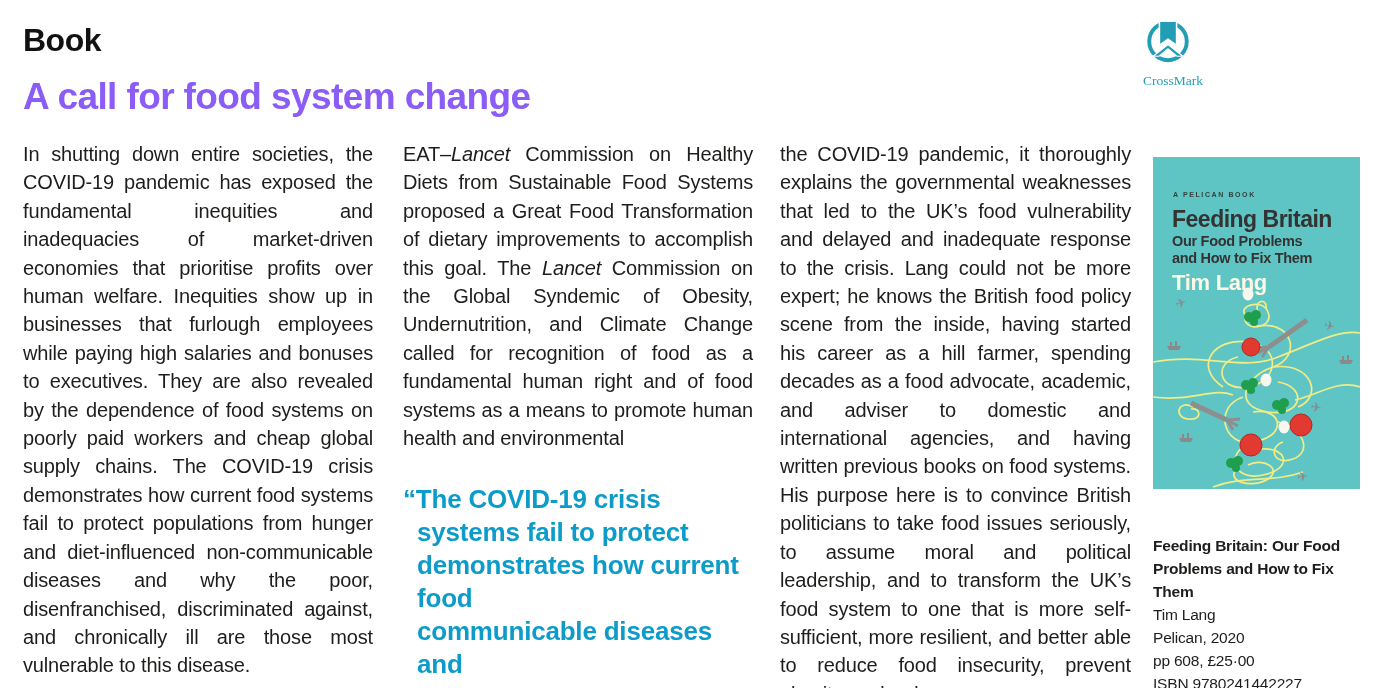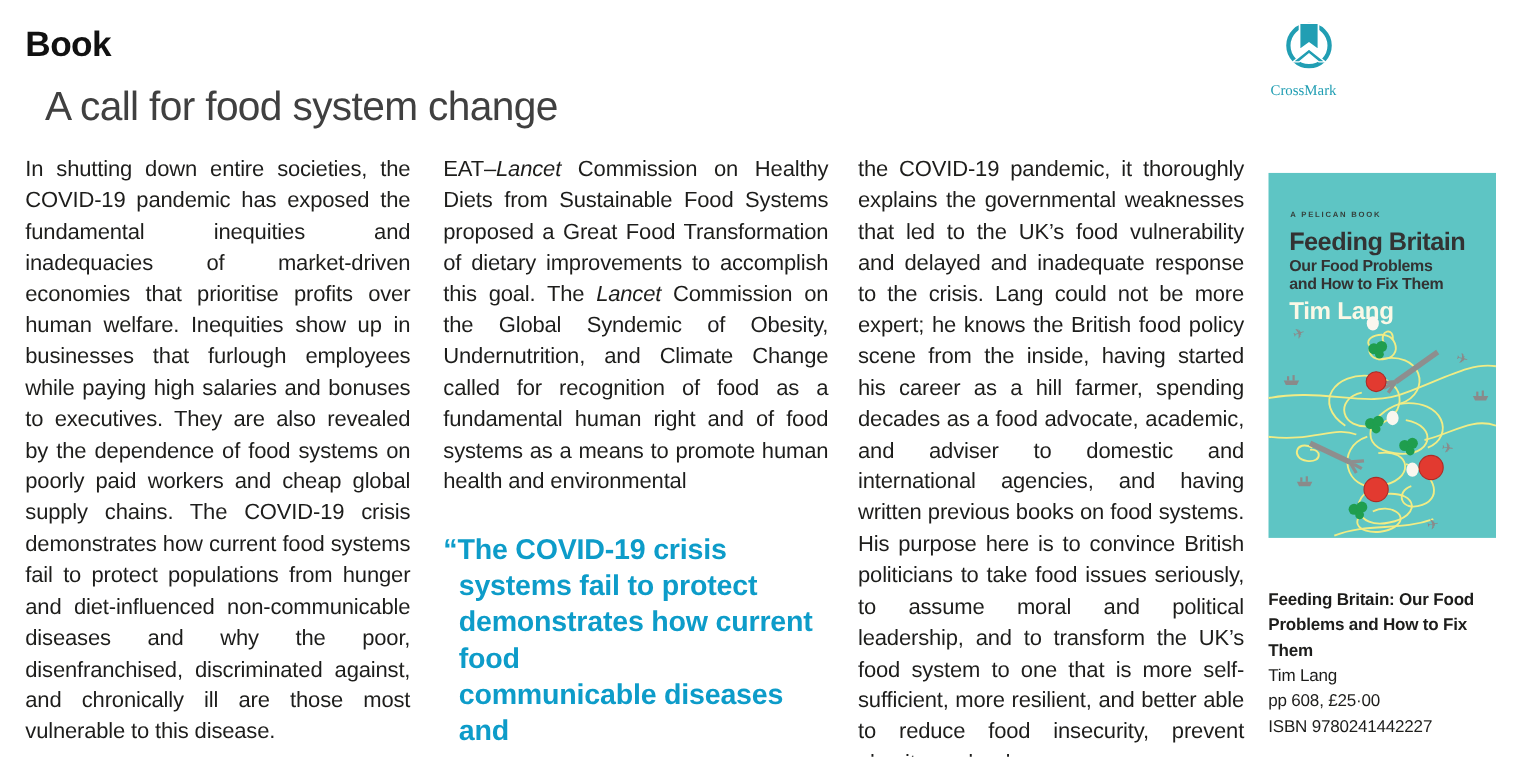--- a/index.html
+++ b/index.html
@@ -1,22 +1,22 @@
 <!DOCTYPE html>
 <html><head>
 <meta charset="utf-8">
 <style>
   html,body{margin:0;padding:0;background:#fff;}
   body{width:1400px;height:688px;overflow:hidden;font-family:"Liberation Sans",sans-serif;color:#1d1d1b;}
   .page{position:relative;width:1400px;height:620px;background:#fff;}
 
   .section-title{position:absolute;left:23px;top:22px;margin:0;font-size:32px;font-weight:bold;letter-spacing:-0.5px;color:#111;}
-  .page-title{position:absolute;left:41px;top:76px;margin:0;font-size:37px;font-weight:400;letter-spacing:-0.6px;color:#404040;}
+  .page-title{position:absolute;left:23px;top:76px;margin:0;font-size:37px;font-weight:700;letter-spacing:-0.6px;color:#8b5cf6;}
 
-  .crossmark{position:absolute;left:1143px;top:18px;width:72px;text-align:right;}
+  .crossmark{position:absolute;left:1143px;top:18px;width:72px;text-align:left;}
   .crossmark .cm-label{font-family:"Liberation Serif",serif;font-size:13.5px;margin-top:1px;}
 
   .col{position:absolute;top:140px;width:350px;font-size:20px;line-height:28.4px;text-align:justify;letter-spacing:-0.15px;}
   .col p{margin:0;}
   .col-1{left:23px;}
   .col-2{left:403px;}
   .col-3{left:780px;width:351px;}
   .it{font-style:italic;}
 
   .pullquote{margin:31px 0 0 0;padding-left:14px;font-weight:bold;font-size:26px;line-height:33px;text-align:left;letter-spacing:-0.2px;}
@@ -159,17 +159,18 @@
             <rect x="8" y="0" width="2" height="5"></rect>
           </g>
       </g>
     </svg>
   </div>
 
   <div class="citation">
     <div class="cit-bold">Feeding Britain: Our Food</div>
     <div class="cit-bold">Problems and How to Fix Them</div>
     <div>Tim Lang</div>
+    <div>Pelican, 2020</div>
     <div>pp 608, £25·00</div>
     <div>ISBN 9780241442227</div>
   </div>
 
 </div>
 
 </body></html>

